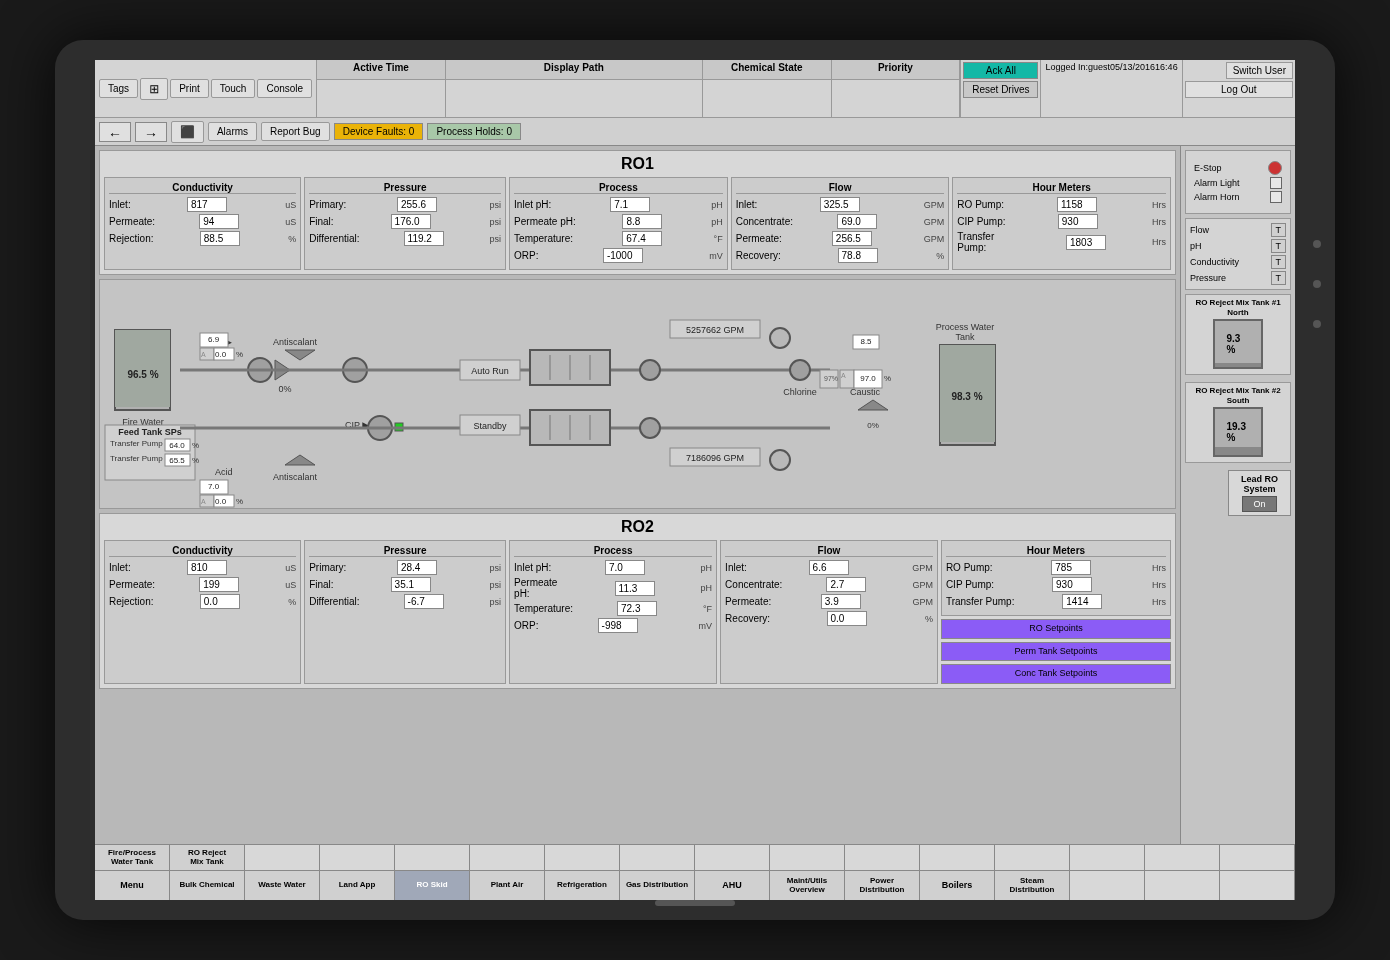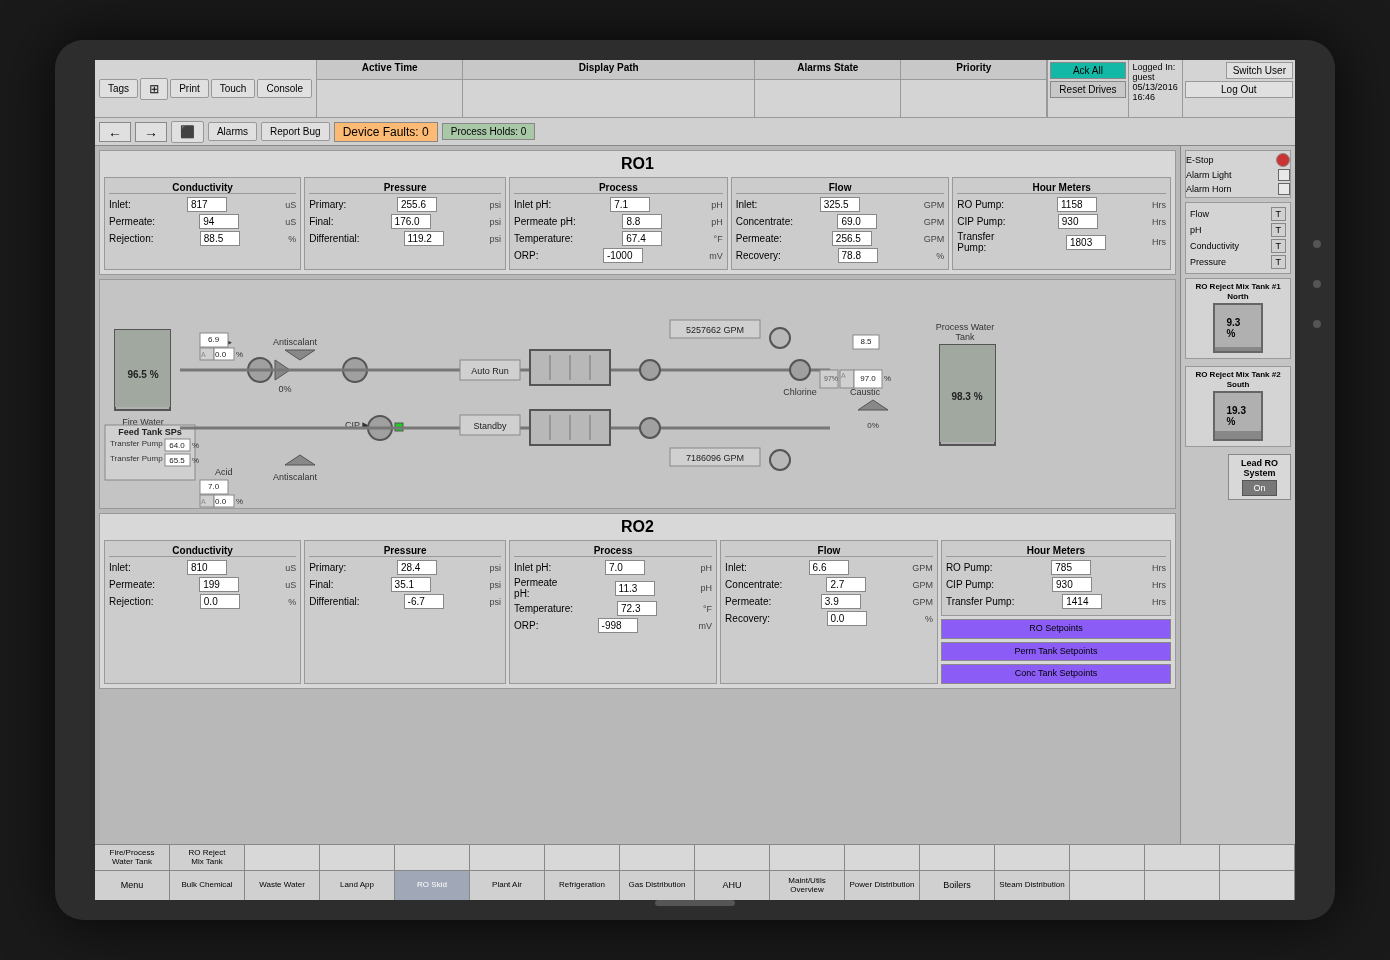--- a/index.html
+++ b/index.html
@@ -102,24 +102,24 @@
     }
     .nav-btn {
       background: #e0e0e0;
       border: 1px solid #888;
       padding: 2px 8px;
       font-size: 14px;
       cursor: pointer;
       line-height: 1;
     }
     .fault-badge {
-      background: #fdba74;
+      background: #eab308;
       border: 1px solid #888;
       padding: 2px 8px;
-      font-size: 12px;
+      font-size: 10px;
     }
     .hold-badge {
       background: #a8c8a8;
       border: 1px solid #888;
       padding: 2px 8px;
       font-size: 10px;
     }
     .metric-row {
       display: flex;
       justify-content: space-between;
@@ -196,20 +196,21 @@
       background: #d0d0d0;
       border-right: 1px solid #888;
       display: flex;
       align-items: center;
       justify-content: center;
       font-size: 9px;
       text-align: center;
       cursor: pointer;
       padding: 2px;
       line-height: 1.2;
+      font-weight: bold;
     }
     .btab.active {
       background: #a0a8b8;
       color: white;
     }
     .btab.empty {
       background: #d8d8d8;
     }
     .sp-btn {
       background: #8b5cf6;
@@ -278,34 +279,34 @@
       <div style="flex:1;display:grid;grid-template-columns:1fr 2fr 1fr 1fr;border-left:1px solid #999;border-right:1px solid #999;">
         <div class="tbc">
           <div class="tbc-head">Active Time</div>
           <div class="tbc-body"></div>
         </div>
         <div class="tbc">
           <div class="tbc-head">Display Path</div>
           <div class="tbc-body"></div>
         </div>
         <div class="tbc">
-          <div class="tbc-head">Alarms State</div>
+          <div class="tbc-head">Chemical State</div>
           <div class="tbc-body"></div>
         </div>
         <div class="tbc">
           <div class="tbc-head">Priority</div>
           <div class="tbc-body"></div>
         </div>
       </div>
 
       <div style="display:flex;flex-direction:column;padding:2px;gap:2px;border-right:1px solid #999;">
         <button class="ack-btn">Ack All</button>
         <button class="reset-btn">Reset Drives</button>
       </div>
-      <div style="display:flex;flex-direction:column;padding:2px 4px;font-size:9px;border-right:1px solid #999;">
+      <div style="display:flex;flex-direction:row;padding:2px 4px;font-size:9px;border-right:1px solid #999;">
         <span>Logged In:</span>
         <span>guest</span>
         <span>05/13/2016</span>
         <span>16:46</span>
       </div>
       <div style="display:flex;flex-direction:column;padding:2px;gap:2px;">
         <button class="switch-btn">Switch User</button>
         <button class="logout-btn">Log Out</button>
       </div>
     </div>
@@ -665,21 +666,21 @@
                 <button class="sp-btn">Conc Tank Setpoints</button>
               </div>
             </div>
           </div>
         </div>
 
       </div>
 
       <div style="width:115px;background:#c4c4c4;border-left:1px solid #888;padding:4px;display:flex;flex-direction:column;gap:4px;">
 
-        <div style="background:#d4d4d4;border:1px solid #999;padding:0;">
+        <div style="background:#d4d4d4;border:1px solid #999;padding:8px;">
           <div class="indicator-row">
             <span>E-Stop</span>
             <span style="width:14px;height:14px;border-radius:50%;background:#cc3333;border:1px solid #888;display:inline-block;"></span>
           </div>
           <div class="indicator-row">
             <span>Alarm Light</span>
             <span class="square-indicator"></span>
           </div>
           <div class="indicator-row">
             <span>Alarm Horn</span>

